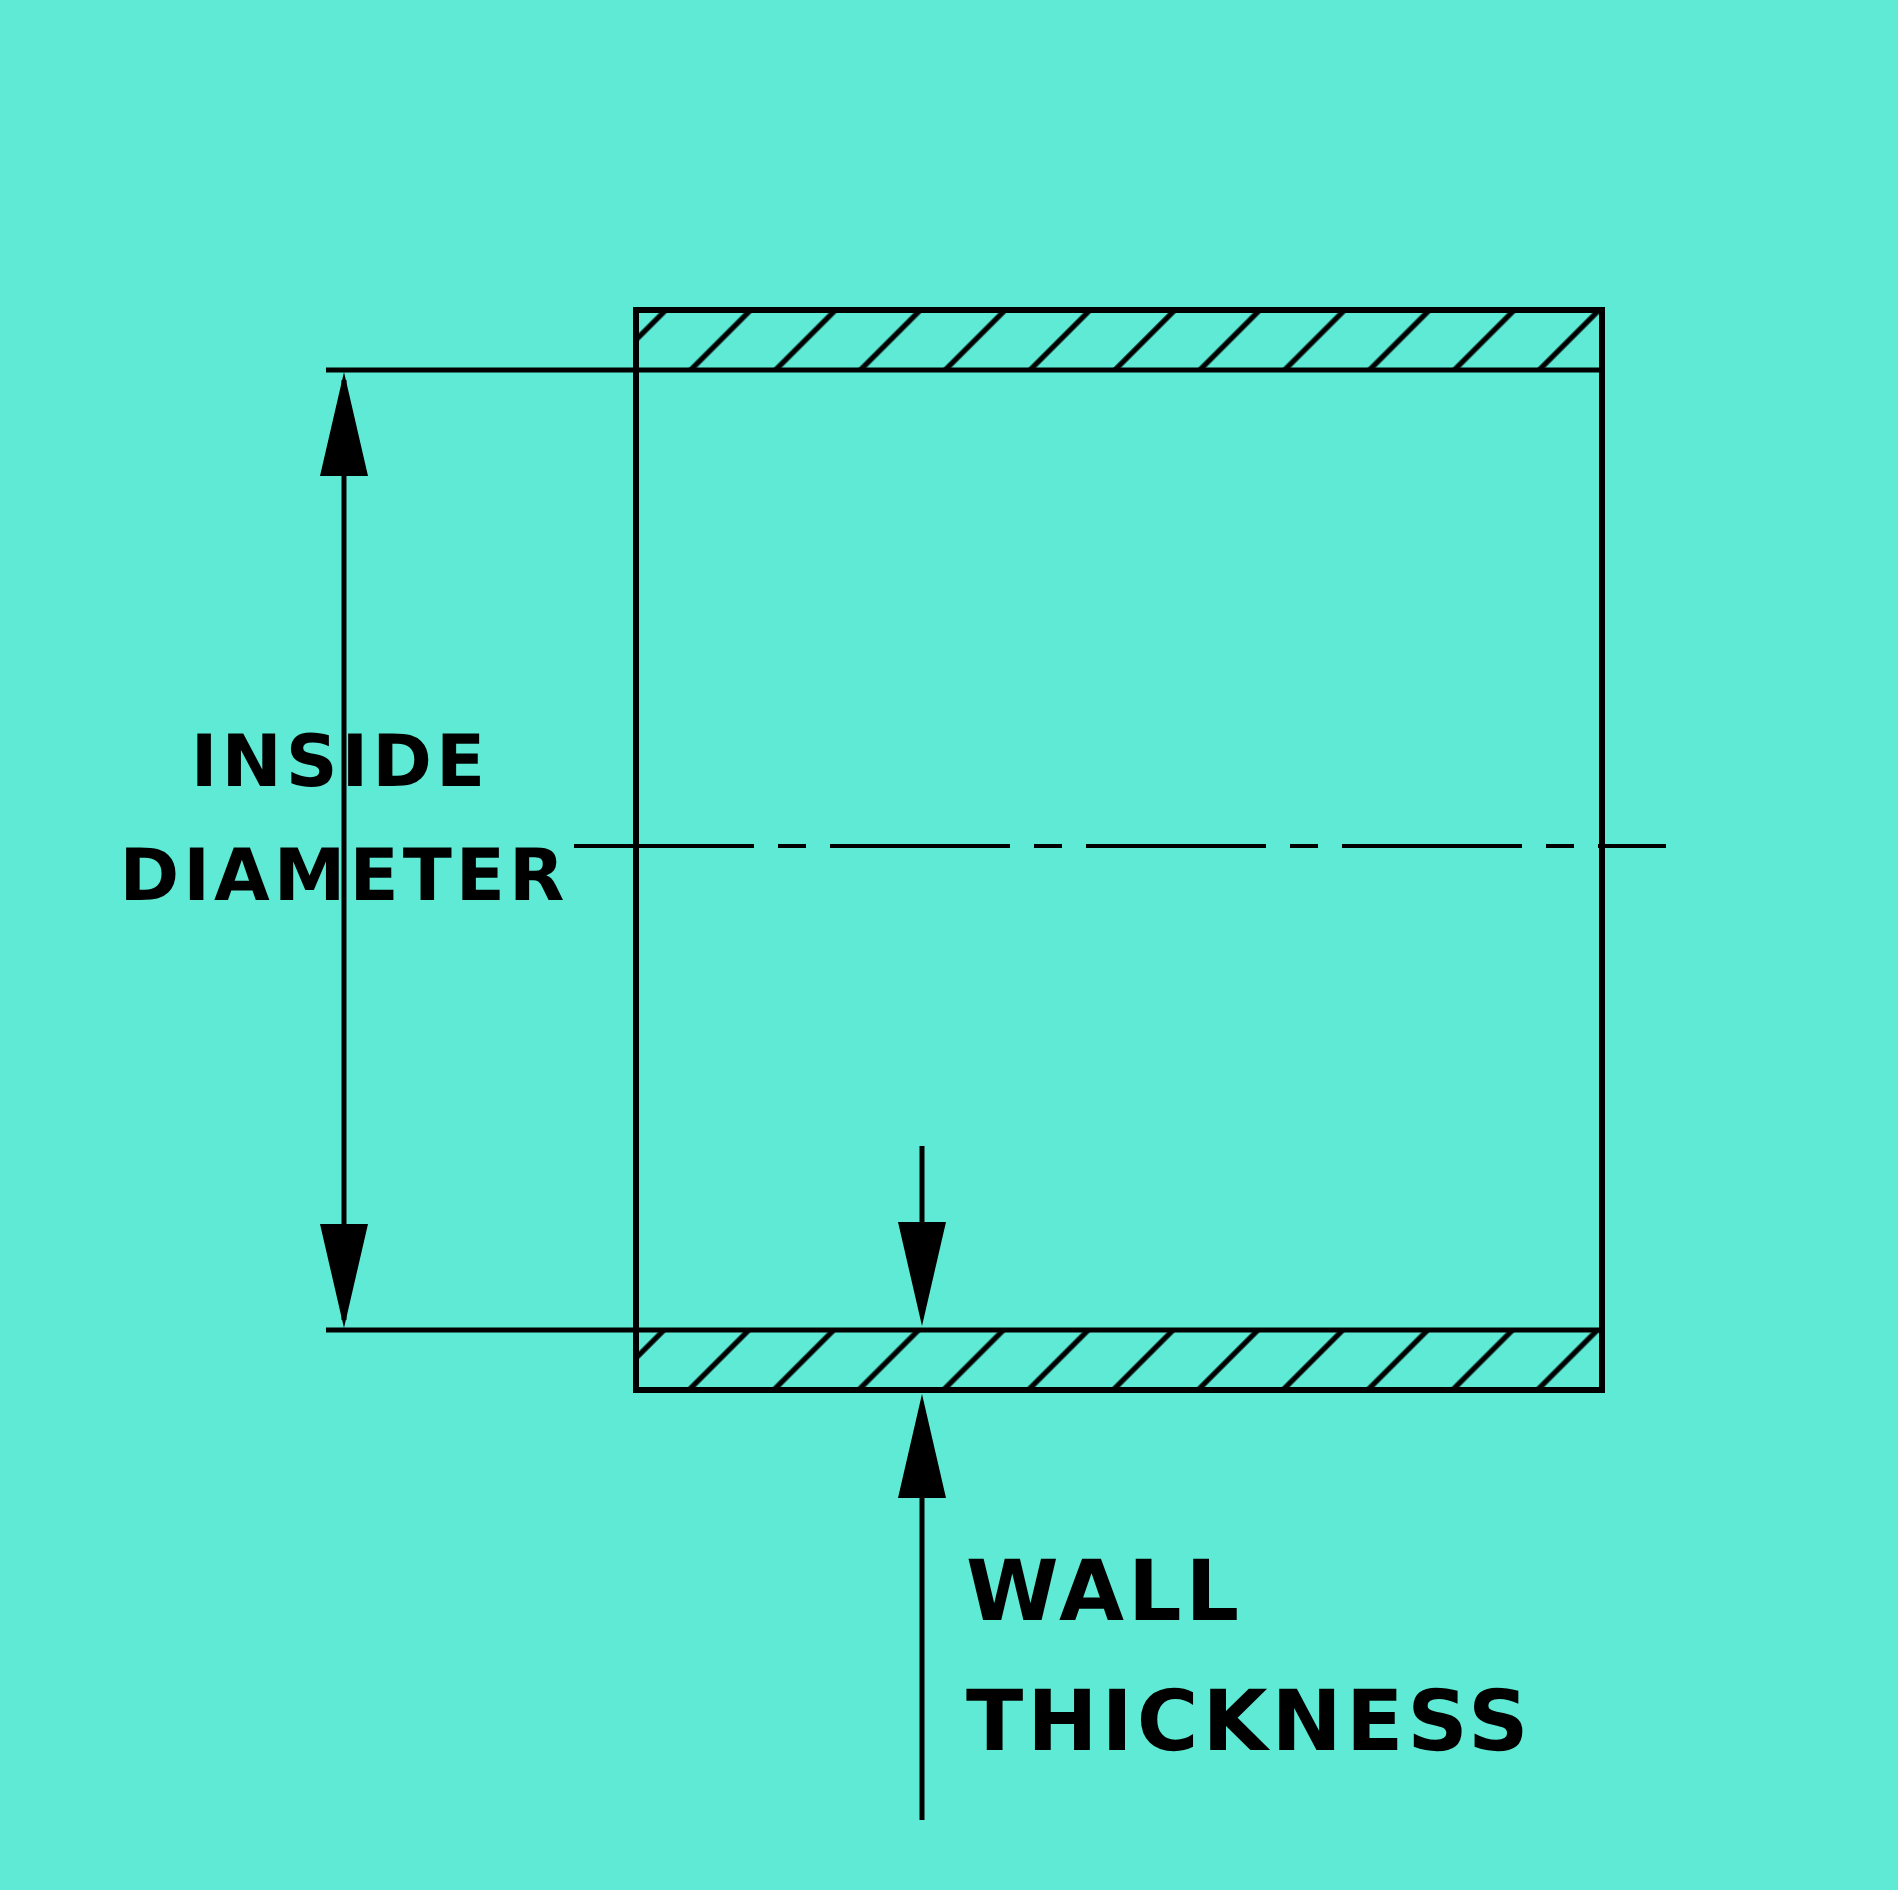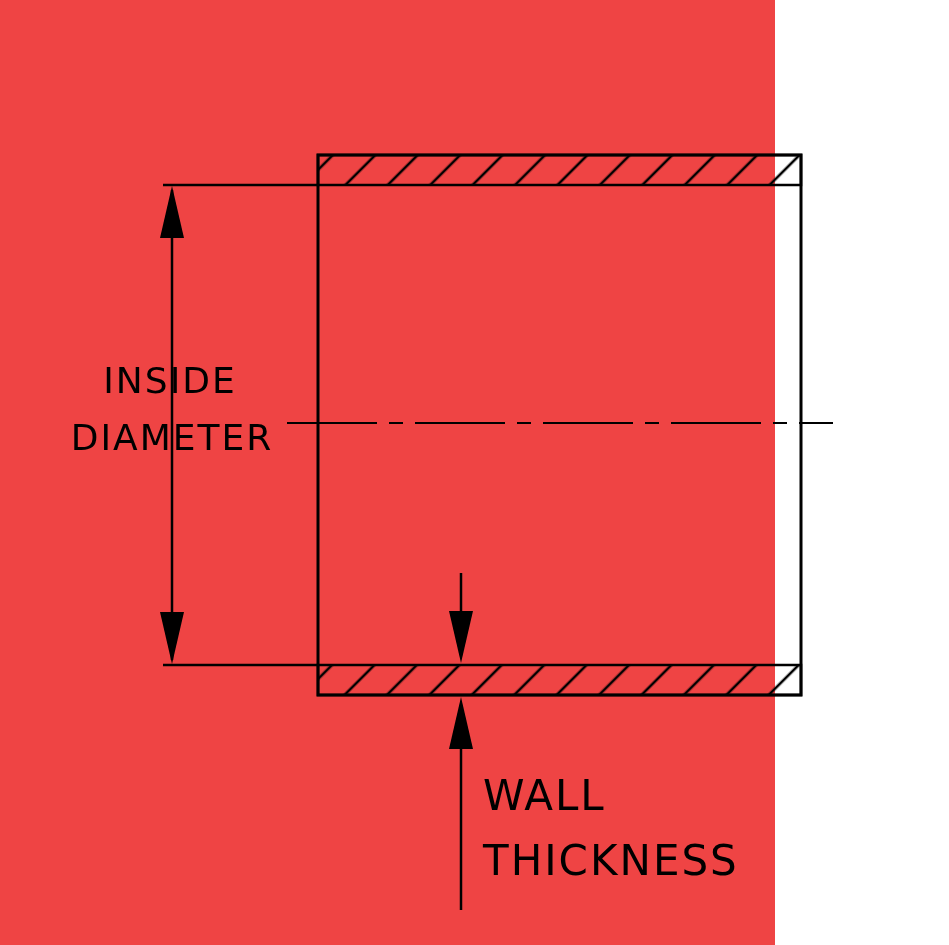--- a/index.html
+++ b/index.html
@@ -6,23 +6,24 @@
     margin: 0;
     padding: 0;
     background: #ffffff;
     width: 949px;
     height: 945px;
     overflow: hidden;
     font-family: "DejaVu Sans", "Liberation Sans", sans-serif;
   }
   .canvas {
     position: relative;
-    width: 775px;
+    width: 949px;
     height: 945px;
-    background: #ef4444;
+    background: #5eead4;
+    font-weight: bold;
   }
   svg text {
     fill: #000000;
     font-family: "DejaVu Sans", "Liberation Sans", sans-serif;
   }
   .dim-label {
     font-size: 36px;
     letter-spacing: 2px;
   }
   .wall-label {

